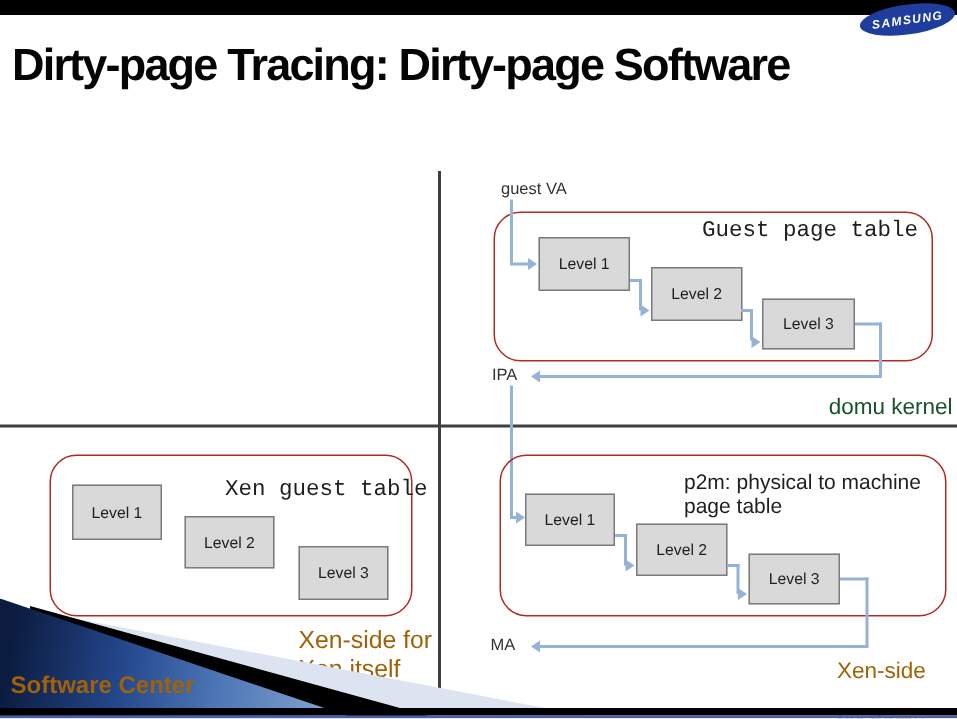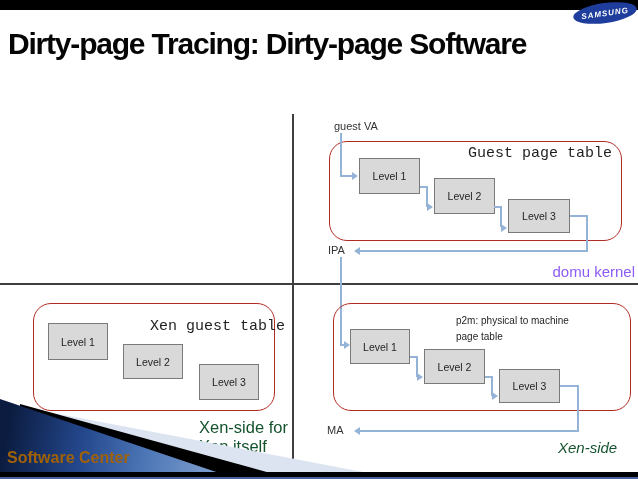--- a/index.html
+++ b/index.html
@@ -32,23 +32,23 @@
   .p2m-box{left:333px;top:303px;width:296px;height:106px;}
   
   .level-box{
     background:#d9d9d9;border:1px solid #7a7a7a;
     display:flex;align-items:center;justify-content:center;
     font-size:10.5px;color:#1f1f1f;box-sizing:border-box;
   }
   
   .tiny-label{font-size:11px;color:#333;}
   .table-title{font-size:15px;color:#1f1f1f;white-space:nowrap;font-family:Liberation Mono, monospace;}
-  .p2m-title{font-size:10px;line-height:16px;color:#1f1f1f;white-space:nowrap;}
-  .side-note{font-size:16.5px;line-height:18px;color:#14532d;white-space:nowrap;}
-  .kernel-label{font-size:15px;color:#8b5cf6;}
+  .p2m-title{font-size:14px;line-height:16px;color:#1f1f1f;white-space:nowrap;}
+  .side-note{font-size:16.5px;line-height:18px;color:#a16207;white-space:nowrap;}
+  .kernel-label{font-size:15px;color:#14532d;}
   
   .seg{position:absolute;background:#95b3d7;}
   .ah-r{position:absolute;width:0;height:0;border-top:4px solid transparent;
         border-bottom:4px solid transparent;border-left:6px solid #95b3d7;}
   .ah-l{position:absolute;width:0;height:0;border-top:4px solid transparent;
         border-bottom:4px solid transparent;border-right:6px solid #95b3d7;}
   
   .wedge-gray{left:0;top:399px;width:410px;height:80px;background:#dce4f1;
     clip-path:polygon(22px 8px,400px 80px,22px 80px);}
   .wedge-black{left:0;top:399px;width:300px;height:80px;background:#000;
@@ -133,21 +133,21 @@
   <div class="seg" style="left:491px;top:376px;width:2px;height:20px;"></div>
   <div class="ah-r" style="left:492px;top:392px;"></div>
 
   <div class="seg" style="left:560px;top:385px;width:19px;height:2px;"></div>
   <div class="seg" style="left:577px;top:385px;width:2px;height:46px;"></div>
   <div class="seg" style="left:360px;top:430px;width:219px;height:2px;"></div>
   <div class="ah-l" style="left:354px;top:427px;"></div>
 
   <div class="abs tiny-label" style="left:327px;top:424px;">MA</div>
 
-  <div class="abs side-note" style="left:558px;top:439px;font-size:15px;font-style:italic;">Xen-side</div>
+  <div class="abs side-note" style="left:558px;top:439px;font-size:15px;">Xen-side</div>
   <div class="abs side-note" style="left:558px;top:457px;font-size:15px;margin-top:16px;">for domu</div>
 
   <div class="abs wedge-gray"></div>
   <div class="abs wedge-black"></div>
   <div class="abs wedge-blue"></div>
   <div class="abs footer-brand">Software Center</div>
   <div class="abs bottom-bar"></div>
   <div class="abs bottom-strip"></div>
 
 </div>

